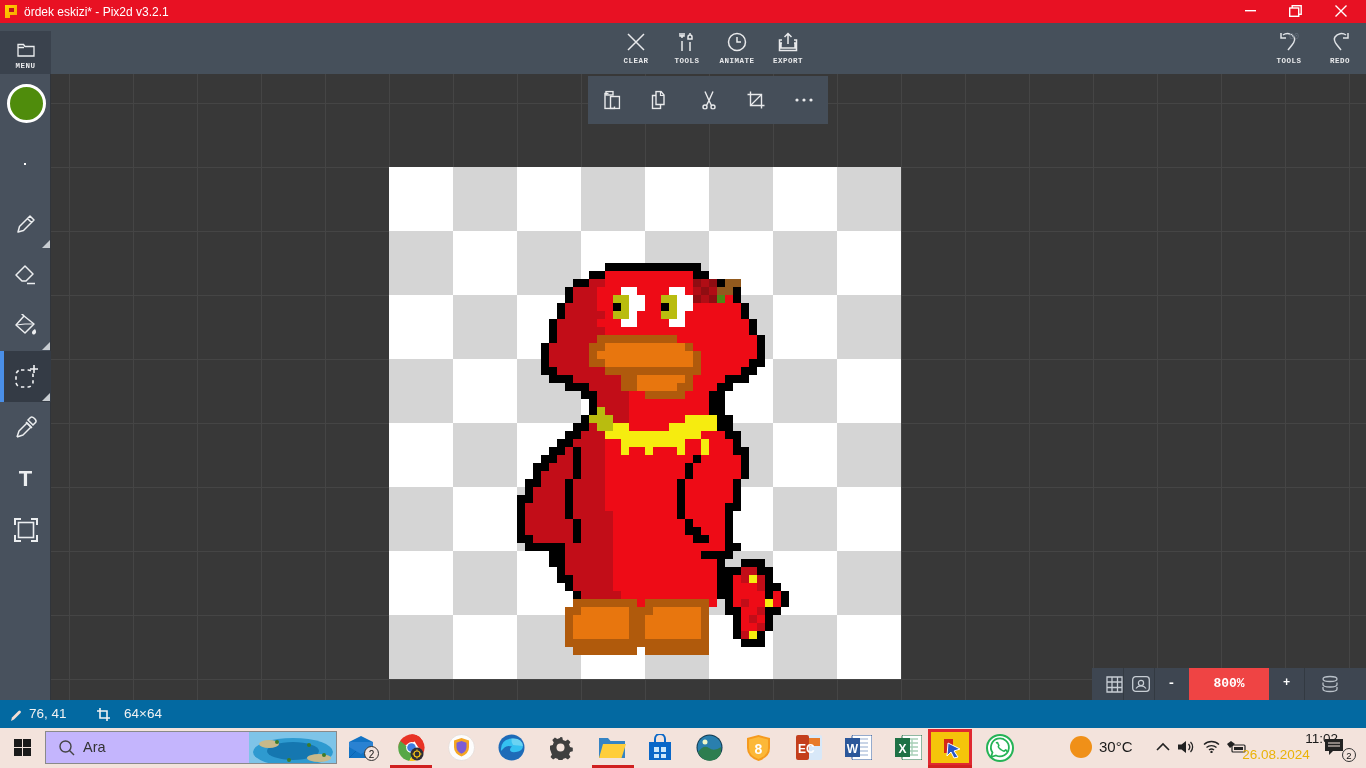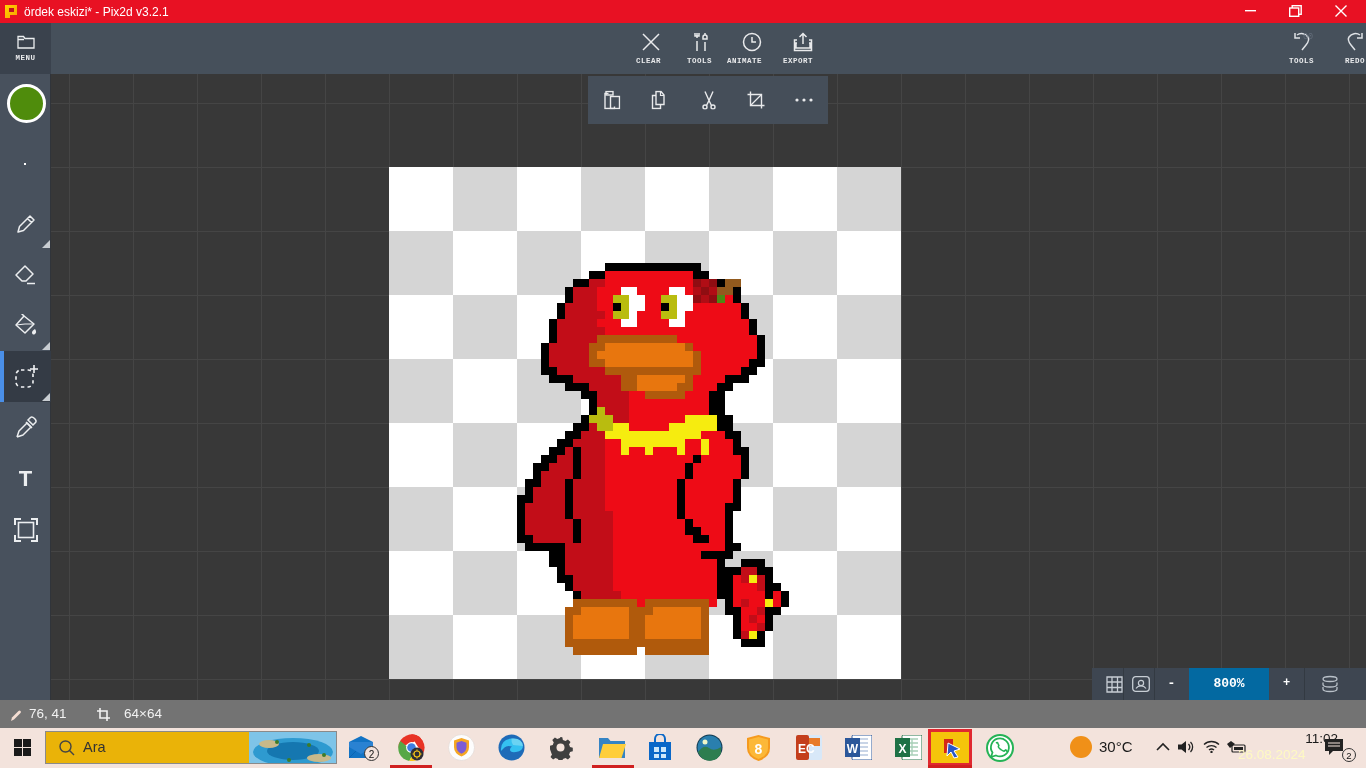--- a/index.html
+++ b/index.html
@@ -1,45 +1,45 @@
 <!DOCTYPE html>
 <html><head><meta charset="utf-8">
 <style>
 *{margin:0;padding:0;box-sizing:border-box}
 html,body{width:1366px;height:768px;overflow:hidden;background:#383838;font-family:"Liberation Sans",sans-serif}
 .mono{font-family:"Liberation Mono",monospace}
 #titlebar{position:absolute;left:0;top:0;width:1366px;height:23px;background:#e81123;color:#fff}
 #title-text{position:absolute;left:24px;top:4.5px;font-size:12px;color:#fff}
 #toolbar{position:absolute;left:0;top:23px;width:1366px;height:51px;background:#46505b}
-#menu-btn{position:absolute;left:0;top:0;width:51px;height:51px;background:#3a424d;text-align:center}
+#menu-btn{position:absolute;left:0;top:8px;width:51px;height:51px;background:#3a424d;text-align:center}
 #pro-tab{position:absolute;left:51px;top:0;width:110px;height:51px;background:#333a44;color:#4e8af2;
   font-family:"Liberation Mono",monospace;font-weight:bold;font-size:19px;letter-spacing:4px;text-align:center;line-height:51px;text-indent:4px}
-.tbtn{position:absolute;top:0;width:50px;height:41px;color:#e9eaec;text-align:right}
+.tbtn{position:absolute;top:0;width:50px;height:41px;color:#e9eaec;text-align:center}
 .tbtn svg{margin-top:9px}
 .tlabel{font-family:"Liberation Mono",monospace;font-size:7.5px;font-weight:bold;letter-spacing:.5px;margin-top:1px;color:#e9eaec}
 #workspace{position:absolute;left:51px;top:74px;width:1315px;height:626px;background:#383838;
   background-image:linear-gradient(#454545 1px,transparent 1px),linear-gradient(90deg,#454545 1px,transparent 1px);
   background-size:64px 64px;background-position:-46px 29px}
 #sidebar{position:absolute;left:0;top:74px;width:51px;height:626px;background:#48515d;border-right:1px solid #30343a}
 .tool{position:absolute;left:0;width:51px;height:51px}
 .tool svg{position:absolute;left:50%;top:50%;transform:translate(-50%,-50%)}
 #sel-tool{background:#343b45}
 #sel-bar{position:absolute;left:0;top:0;width:4px;height:51px;background:#4a8fe8}
 .corner{position:absolute;right:1px;bottom:1px;width:0;height:0;border-left:8px solid transparent;border-bottom:8px solid #c8cdd2}
 #floatbar{position:absolute;left:588px;top:76px;width:240px;height:48px;background:#454e59}
 .fbtn{position:absolute;top:0;width:48px;height:48px}
 .fbtn svg{position:absolute;left:50%;top:50%;transform:translate(-50%,-50%)}
 #canvas{position:absolute;left:389px;top:167px;width:512px;height:512px;
   background:conic-gradient(#d5d5d5 90deg,#fff 0 180deg,#d5d5d5 0 270deg,#fff 0) 0 0/128px 128px}
 #zoombar{position:absolute;left:1092px;top:668px;width:274px;height:32px;background:#3e4651;color:#ccd2d8}
-#zoomval{position:absolute;left:97px;top:0;width:80px;height:32px;background:#0369a1;color:#fff;text-align:center;
+#zoomval{position:absolute;left:97px;top:0;width:80px;height:32px;background:#ef4444;color:#fff;text-align:center;
   font-family:"Liberation Mono",monospace;font-weight:bold;font-size:13px;line-height:32px}
-#statusbar{position:absolute;left:0;top:700px;width:1366px;height:28px;background:#737373;color:#f2f2f2;font-size:13.5px}
+#statusbar{position:absolute;left:0;top:700px;width:1366px;height:28px;background:#0369a1;color:#f2f2f2;font-size:13.5px}
 #taskbar{position:absolute;left:0;top:728px;width:1366px;height:40px;background:#f3e3dc}
-#searchbox{position:absolute;left:45px;top:3px;width:292px;height:33px;background:#eab308;border:1px solid #8a8a8a;overflow:hidden}
+#searchbox{position:absolute;left:45px;top:3px;width:292px;height:33px;background:#c4b5fd;border:1px solid #8a8a8a;overflow:hidden}
 </style></head>
 <body>
 
 <div id="titlebar">
   <svg style="position:absolute;left:4px;top:4px" width="14" height="15" viewBox="0 0 14 15">
     <defs>
         <linearGradient id="lg" x1="0" y1="0" x2="1" y2="1">
       <stop offset="0" stop-color="#ffd400"></stop>
           <stop offset="1" stop-color="#f9a000"></stop>
         </linearGradient>
@@ -729,18 +729,18 @@
 <svg style="position:absolute;left:1203px;top:740px" width="17" height="13" viewBox="0 0 17 13">
 <path d="M1 4.5 a11 11 0 0 1 15 0 M3.5 7.5 a7.5 7.5 0 0 1 10 0 M6 10 a4 4 0 0 1 5 0" stroke="#222" stroke-width="1.4" fill="none"></path>
 <circle cx="8.5" cy="12" r="1.2" fill="#222"></circle>
   </svg>
 <svg style="position:absolute;left:1226px;top:740px" width="20" height="13" viewBox="0 0 20 13">
 <path d="M5 1 l4 3 -5 4 -3-4 z" fill="#222"></path>
 <rect x="6" y="5" width="13" height="7" rx="1" stroke="#222" stroke-width="1.2" fill="none"></rect>
 <rect x="8" y="7" width="9" height="3" fill="#222"></rect>
   </svg>
 <div style="position:absolute;left:1262px;top:731px;width:76px;text-align:right;font-size:13.5px;color:#1a1a1a">11:02</div>
-<div style="position:absolute;left:1238px;top:747px;width:76px;text-align:left;font-size:13.5px;color:#fef9c3">26.08.2024</div>
+<div style="position:absolute;left:1238px;top:747px;width:76px;text-align:center;font-size:13.5px;color:#eab308">26.08.2024</div>
 <svg style="position:absolute;left:1324px;top:738px" width="20" height="18" viewBox="0 0 20 18">
 <path d="M1 1 h18 v12 h-10 l-4 4 v-4 h-4 z" fill="#222"></path>
 <path d="M4 5 h12 M4 8 h12" stroke="#f3e3dc" stroke-width="1.2"></path>
   </svg>
 <div style="position:absolute;left:1342px;top:748px;width:14px;height:14px;border-radius:50%;background:#f3e3dc;border:1.3px solid #333;font-size:9.5px;text-align:center;line-height:14px;color:#111">2</div>
 
 </body></html>

